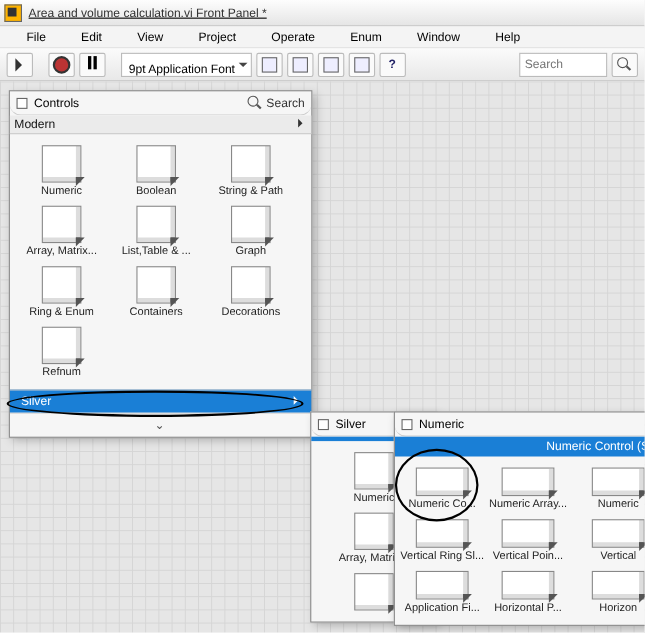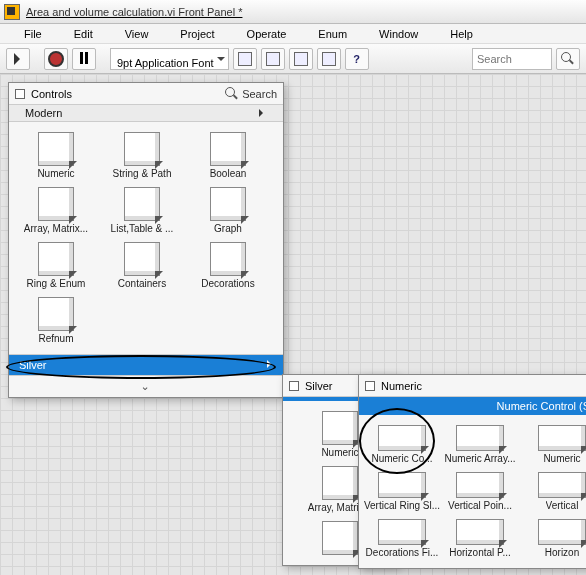--- a/index.html
+++ b/index.html
@@ -23,25 +23,25 @@
   .mag { width: 14px; height: 14px; position: relative; }
   .mag::before { content: ""; position: absolute; width: 8px; height: 8px; border: 1.5px solid #555; border-radius: 50%; left: 0; top: 0; }
   .mag::after { content: ""; position: absolute; width: 5px; height: 1.5px; background: #555; transform: rotate(45deg); left: 8px; top: 9px; }
 
   .grid-area { position: absolute; left: 0; top: 74px; right: 0; bottom: 0;
     background-color: #e6e6e6;
     background-image: linear-gradient(#d5d5d5 1px, transparent 1px), linear-gradient(90deg, #d5d5d5 1px, transparent 1px);
     background-size: 12px 12px; }
 
   .palette { position: absolute; background: #f6f6f6; border: 1px solid #888; box-shadow: 3px 3px 8px rgba(0,0,0,.25); }
-  .palette-hdr { height: 22px; display: flex; align-items: center; padding: 0 6px; justify-content: space-between; border-bottom: 1px solid #ccc; }
+  .palette-hdr { height: 22px; display: flex; align-items: center; padding: 0 6px; justify-content: space-between; border-bottom: 1px solid #ccc; border-radius: 10px; }
   .palette-hdr .left { display: flex; align-items: center; gap: 6px; }
   .pin { width: 10px; height: 10px; border: 1px solid #666; background: #fff; }
   .srch { display: flex; align-items: center; gap: 3px; color: #333; }
-  .palette-sub { background: #ebebeb; border-bottom: 1px solid #ccc; padding: 2px 16px; color: #111; display:flex; justify-content:space-between; align-items:center;}
+  .palette-sub { background: #ebebeb; border-bottom: 1px solid #ccc; padding: 2px 4px; color: #111; display:flex; justify-content:space-between; align-items:center;}
   .palette-sub .tri::after{content:"";border:4px solid transparent;border-left-color:#333;display:inline-block;}
   .palette-grid { display: grid; grid-template-columns: repeat(3, 86px); padding: 6px 4px; }
   .p-item { display: flex; flex-direction: column; align-items: center; gap: 2px; padding: 4px 0; }
   .p-icon { width: 36px; height: 34px; border: 1px solid #888; background: #fff; box-shadow: inset -4px -4px 0 #ddd; position: relative; }
   .p-icon::after { content: ""; position: absolute; right: -4px; bottom: -4px; border: 4px solid transparent; border-top-color: #555; border-left-color: #555; }
   .p-label { font-size: 10px; color: #222; text-align: center; max-width: 82px; white-space: nowrap; overflow: hidden; text-overflow: ellipsis; }
   .palette-row { padding: 4px 10px; border-top: 1px solid #ccc; position: relative; }
   .palette-row.sel { background: #1a7fd6; color: #fff; }
   .palette-row .tri { position: absolute; right: 8px; top: 5px; border: 4px solid transparent; border-left-color: currentColor; }
   .palette-footer { text-align: center; padding: 4px 0; border-top: 1px solid #ccc; color: #555; letter-spacing: 2px; }
@@ -140,25 +140,25 @@
     <span>Modern</span>
     <span class="tri"></span>
   </div>
   <div class="palette-grid">
     <div class="p-item">
         <div class="p-icon"></div>
         <div class="p-label">Numeric</div>
       </div>
     <div class="p-item">
         <div class="p-icon"></div>
+        <div class="p-label">Boolean</div>
+      </div>
+    <div class="p-item">
+        <div class="p-icon"></div>
         <div class="p-label">String &amp; Path</div>
-      </div>
-    <div class="p-item">
-        <div class="p-icon"></div>
-        <div class="p-label">Boolean</div>
       </div>
     <div class="p-item">
         <div class="p-icon"></div>
         <div class="p-label">Array, Matrix...</div>
       </div>
     <div class="p-item">
         <div class="p-icon"></div>
         <div class="p-label">List,Table &amp; ...</div>
       </div>
     <div class="p-item">
@@ -246,21 +246,21 @@
     <div class="p-item">
         <div class="p-icon"></div>
         <div class="p-label">Vertical Poin...</div>
       </div>
     <div class="p-item cut-r">
         <div class="p-icon"></div>
         <div class="p-label">Vertical </div>
       </div>
     <div class="p-item">
         <div class="p-icon"></div>
-        <div class="p-label">Decorations Fi...</div>
+        <div class="p-label">Application Fi...</div>
       </div>
     <div class="p-item">
         <div class="p-icon"></div>
         <div class="p-label">Horizontal P...</div>
       </div>
     <div class="p-item cut-r">
         <div class="p-icon"></div>
         <div class="p-label">Horizon</div>
       </div>
   </div>

